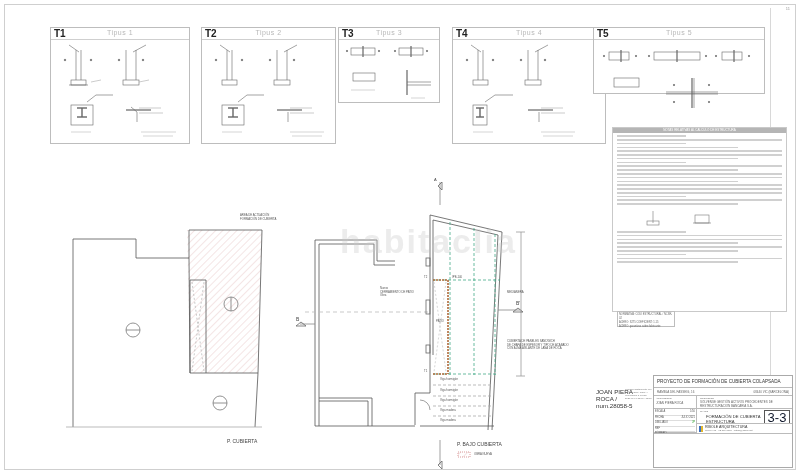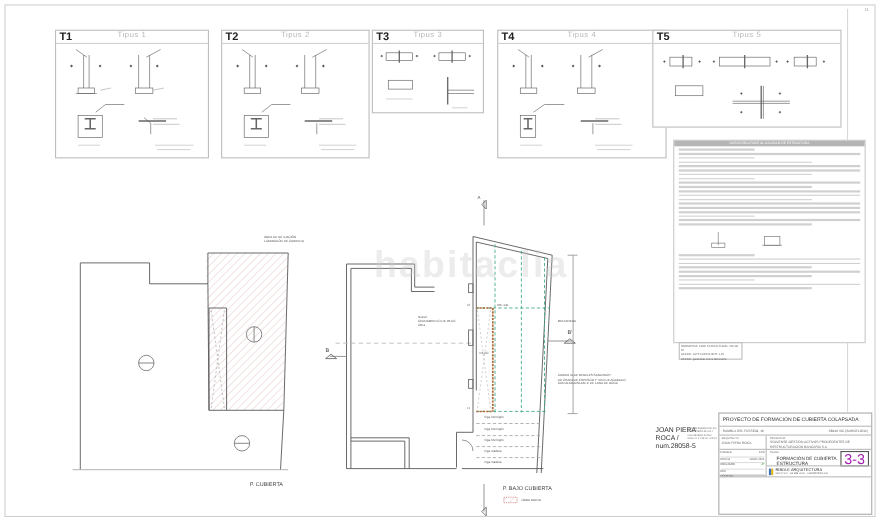--- a/index.html
+++ b/index.html
@@ -15,21 +15,21 @@
   .notes { position: absolute; left: 612px; top: 127px; width: 175px; height: 185px; border: 1px solid #c9c9c9; background: #fff; }
   .notes-head { height: 5px; background: #b5b5b5; color: #fff; font-size: 3px; text-align: center; line-height: 5px; }
   .notes-line { height: 1.6px; margin: 2.2px 4px 0 4px; background: #d0d0d0; }
   .notes-line.short { width: 40%; }
   .notes-line.mid { width: 70%; }
   .normativa { position: absolute; left: 617px; top: 311px; width: 58px; height: 16px; border: 1px solid #bdbdbd; font-size: 2.6px; color: #666; padding: 1px; line-height: 4px; }
   .title-block { position: absolute; left: 653px; top: 375px; width: 140px; height: 93px; border: 1px solid #aaa; background: #fff; }
   .tb-row { position: absolute; left: 0; right: 0; border-bottom: 1px solid #bbb; }
   .tb-text { position: absolute; font-size: 4.2px; color: #333; white-space: nowrap; }
   .tb-small { font-size: 3px; color: #666; }
-  .sheet-num { position: absolute; right: 2px; top: 34px; width: 26px; height: 14px; border: 1px solid #555; font-size: 13px; text-align: center; line-height: 13px; color: #a21caf; }
+  .sheet-num { position: absolute; right: 2px; top: 34px; width: 26px; height: 14px; border: 1px solid #555; font-size: 13px; text-align: center; line-height: 13px; color: #0f172a; }
   .logo-mark { position: absolute; left: 2px; top: 49px; width: 4px; height: 6px; background: linear-gradient(90deg, #3b6fc1 50%, #e3b72c 50%); }
   .architect { position: absolute; left: 596px; top: 388px; width: 46px; font-size: 6.2px; color: #333; line-height: 7px; }
   .architect-note { position: absolute; left: 625px; top: 388px; width: 28px; font-size: 2.4px; color: #777; line-height: 3px; }
   .watermark { position: absolute; left: 340px; top: 222px; font-size: 34px; color: rgba(200,200,200,0.35); letter-spacing: 2px; font-weight: bold; }
   .plan-label { position: absolute; font-size: 5px; color: #444; }
   .plan-note { position: absolute; font-size: 2.8px; color: #555; line-height: 3.6px; }
   svg.main { position: absolute; left: 0; top: 0; }
 </style>
 </head>
 <body>
@@ -160,21 +160,21 @@
     <line x1="75" y1="70" x2="100" y2="70" stroke-width="1.2"></line>
       <line x1="86" y1="72" x2="86" y2="82"></line>
     <line x1="88" y1="68" x2="110" y2="68" stroke="#aaa"></line>
       <line x1="88" y1="73" x2="112" y2="73" stroke="#aaa"></line>
     <line x1="20" y1="92" x2="40" y2="92" stroke="#bbb"></line>
       <line x1="88" y1="92" x2="122" y2="92" stroke="#bbb"></line>
       <line x1="90" y1="96" x2="120" y2="96" stroke="#bbb"></line>
   </svg>
 </div>
 
-<div class="detail-box" style="left:593px;top:27px;width:172px;height:89px;">
+<div class="detail-box" style="left:593px;top:27px;width:172px;height:67px;">
   <div class="detail-head">
     <span class="detail-id">T5</span>
     <span class="detail-sub">Tipus 5</span>
   </div>
   <svg width="172" height="75" stroke="#666" fill="none" stroke-width="0.6">
     <rect x="15" y="12" width="20" height="8"></rect>
       <line x1="27" y1="10" x2="27" y2="22" stroke-width="1.2"></line>
     <rect x="60" y="12" width="46" height="8"></rect>
       <line x1="83" y1="10" x2="83" y2="22" stroke-width="1.2"></line>
     <rect x="128" y="12" width="20" height="8"></rect>

